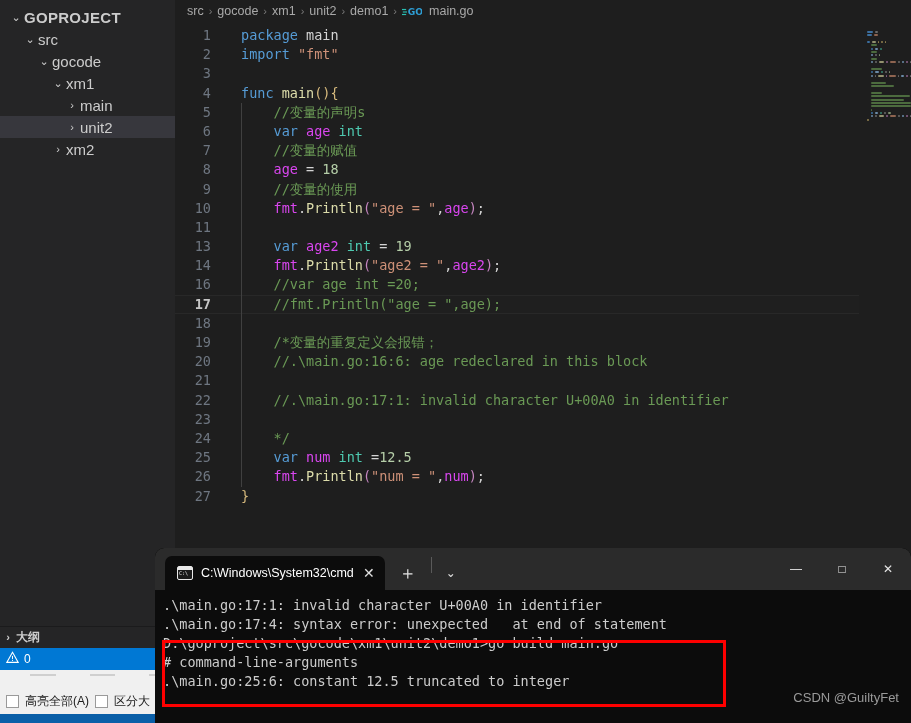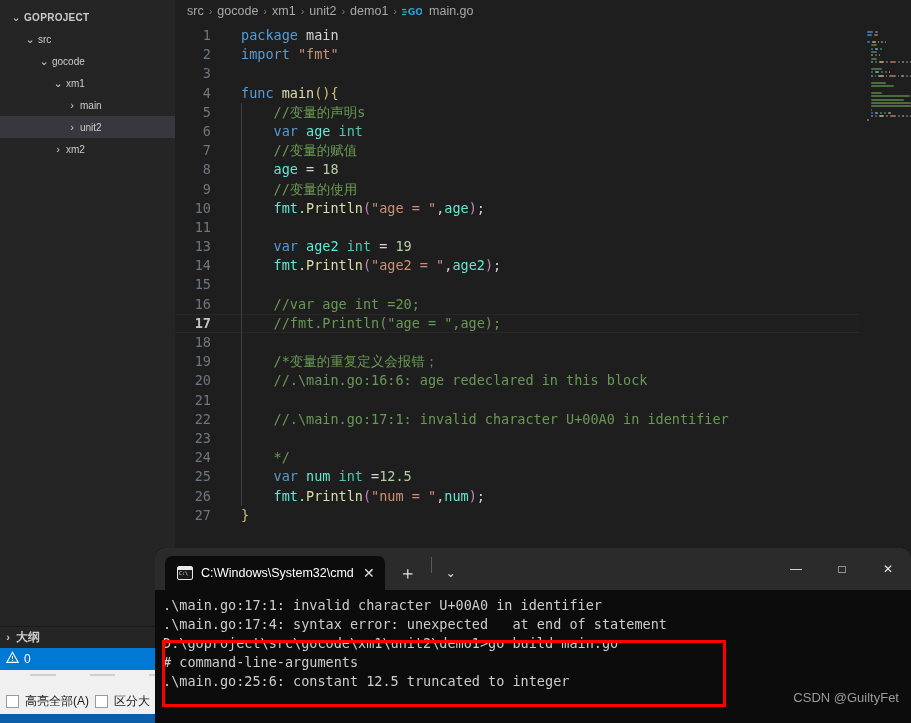--- a/index.html
+++ b/index.html
@@ -21,21 +21,21 @@
   .trow {
     display: flex; align-items: center; height: 22px;
     white-space: nowrap; cursor: pointer; color: #cccccc;
   }
   .trow.selected { background: #37373d; }
   .tw { font-weight: bold; font-size: 11px; letter-spacing: .3px; }
   .chev {
     width: 16px; flex: 0 0 16px; text-align: center;
     font-size: 11px; color: #cccccc; line-height: 1;
   }
-  .tlabel { font-size: 10px; }
+  .tlabel { font-size: 15px; }
 
   .sect {
     border-top: 1px solid #1b1b1c;
     height: 22px; display: flex; align-items: center;
     font-size: 12px; font-weight: bold; color: #cccccc; cursor: pointer;
   }
 
   
   #bluebar {
     position: absolute; left: 0; top: 648px; width: 175px; height: 22px;
@@ -97,21 +97,21 @@
   .ctext { flex: 1 1 auto; position: relative; padding-left: 14px; }
   .indent-guide {
     position: absolute; left: 52px; top: 0; width: 1px; height: 100%;
     background: #404040;
   }
   .kw   { color: #569cd6; }
   .str  { color: #ce9178; }
   .cmt  { color: #6a9955; }
   .fn   { color: #dcdcaa; }
   .typ  { color: #4ec9b0; }
-  .var  { color: #5eead4; }
+  .var  { color: #d946ef; }
   .num  { color: #b5cea8; }
   .pn   { color: #c586c0; }
   .pl   { color: #d4d4d4; }
   .br   { color: #d7ba7d; }
 
   #minimap {
     position: absolute; right: 0; top: 22px; width: 52px; height: 500px;
     background: #1e1e1e; overflow: hidden; padding-top: 8px;
   }
   .mrow { height: 3.4px; display: flex; gap: 2px; padding-left: 8px; }
@@ -292,21 +292,20 @@
         <div class="cline"><span class="gutter">4</span><span class="ctext"><span class="kw">func</span><span class="pl"> </span><span class="fn">main</span><span class="br">(</span><span class="br">)</span><span class="br">{</span></span></div>
         <div class="cline"><span class="gutter">5</span><span class="ctext"><span class="pl">    </span><span class="cmt">//变量的声明s</span></span><span class="indent-guide" style="left: 66px;"></span></div>
         <div class="cline"><span class="gutter">6</span><span class="ctext"><span class="pl">    </span><span class="kw">var</span><span class="pl"> </span><span class="var">age</span><span class="pl"> </span><span class="typ">int</span></span><span class="indent-guide" style="left: 66px;"></span></div>
         <div class="cline"><span class="gutter">7</span><span class="ctext"><span class="pl">    </span><span class="cmt">//变量的赋值</span></span><span class="indent-guide" style="left: 66px;"></span></div>
         <div class="cline"><span class="gutter">8</span><span class="ctext"><span class="pl">    </span><span class="var">age</span><span class="pl"> = </span><span class="num">18</span></span><span class="indent-guide" style="left: 66px;"></span></div>
         <div class="cline"><span class="gutter">9</span><span class="ctext"><span class="pl">    </span><span class="cmt">//变量的使用</span></span><span class="indent-guide" style="left: 66px;"></span></div>
         <div class="cline"><span class="gutter">10</span><span class="ctext"><span class="pl">    </span><span class="var">fmt</span><span class="pl">.</span><span class="fn">Println</span><span class="pn">(</span><span class="str">"age = "</span><span class="pl">,</span><span class="var">age</span><span class="pn">)</span><span class="pl">;</span></span><span class="indent-guide" style="left: 66px;"></span></div>
         <div class="cline"><span class="gutter">11</span><span class="ctext"></span><span class="indent-guide" style="left: 66px;"></span></div>
         <div class="cline"><span class="gutter">13</span><span class="ctext"><span class="pl">    </span><span class="kw">var</span><span class="pl"> </span><span class="var">age2</span><span class="pl"> </span><span class="typ">int</span><span class="pl"> = </span><span class="num">19</span></span><span class="indent-guide" style="left: 66px;"></span></div>
         <div class="cline"><span class="gutter">14</span><span class="ctext"><span class="pl">    </span><span class="var">fmt</span><span class="pl">.</span><span class="fn">Println</span><span class="pn">(</span><span class="str">"age2 = "</span><span class="pl">,</span><span class="var">age2</span><span class="pn">)</span><span class="pl">;</span></span><span class="indent-guide" style="left: 66px;"></span></div>
-        <div class="cline"><span class="gutter">15</span><span class="ctext"></span><span class="indent-guide" style="left: 66px;"></span></div>
         <div class="cline"><span class="gutter">16</span><span class="ctext"><span class="pl">    </span><span class="cmt">//var age int =20;</span></span><span class="indent-guide" style="left: 66px;"></span></div>
         <div class="cline active"><span class="gutter">17</span><span class="ctext"><span class="pl">    </span><span class="cmt">//fmt.Println("age = ",age);</span></span><span class="indent-guide" style="left: 66px;"></span></div>
         <div class="cline"><span class="gutter">18</span><span class="ctext"></span><span class="indent-guide" style="left: 66px;"></span></div>
         <div class="cline"><span class="gutter">19</span><span class="ctext"><span class="pl">    </span><span class="cmt">/*变量的重复定义会报错；</span></span><span class="indent-guide" style="left: 66px;"></span></div>
         <div class="cline"><span class="gutter">20</span><span class="ctext"><span class="pl">    </span><span class="cmt">//.\main.go:16:6: age redeclared in this block</span></span><span class="indent-guide" style="left: 66px;"></span></div>
         <div class="cline"><span class="gutter">21</span><span class="ctext"><span class="pl">    </span></span><span class="indent-guide" style="left: 66px;"></span></div>
         <div class="cline"><span class="gutter">22</span><span class="ctext"><span class="pl">    </span><span class="cmt">//.\main.go:17:1: invalid character U+00A0 in identifier</span></span><span class="indent-guide" style="left: 66px;"></span></div>
         <div class="cline"><span class="gutter">23</span><span class="ctext"><span class="pl">    </span></span><span class="indent-guide" style="left: 66px;"></span></div>
         <div class="cline"><span class="gutter">24</span><span class="ctext"><span class="pl">    </span><span class="cmt">*/</span></span><span class="indent-guide" style="left: 66px;"></span></div>
         <div class="cline"><span class="gutter">25</span><span class="ctext"><span class="pl">    </span><span class="kw">var</span><span class="pl"> </span><span class="var">num</span><span class="pl"> </span><span class="typ">int</span><span class="pl"> =</span><span class="num">12.5</span></span><span class="indent-guide" style="left: 66px;"></span></div>

